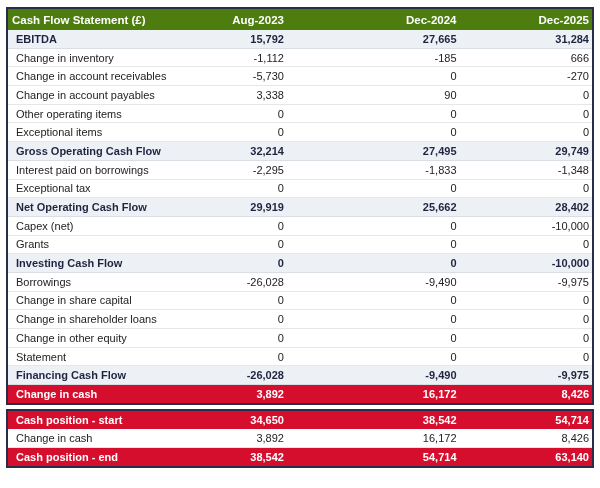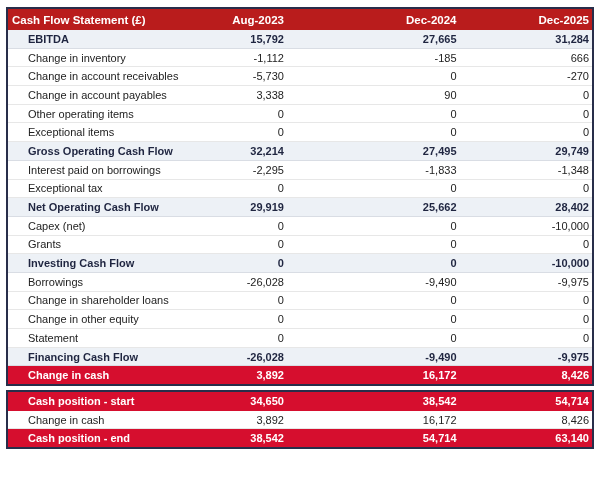--- a/index.html
+++ b/index.html
@@ -23,41 +23,41 @@
     color: #222222;
   }
   table.statement + table.statement {
     margin-top: 4px;
   }
   col.c-label { width: 190px; }
   col.c-y1 { width: 89px; }
   col.c-y2 { width: 172px; }
   col.c-y3 { width: 133px; }
   thead th {
-    background: #b91c1c;
+    background: #4d7c0f;
     color: #ffffff;
     font-weight: bold;
     font-size: 11.5px;
     height: 19px;
     padding: 1px 3px;
     white-space: nowrap;
     overflow: hidden;
     margin-top: 48px;
   }
   th.label, td.label { text-align: left; padding-left: 4px; }
   th.num, td.num { text-align: right; padding-right: 3px; }
   tbody td {
     height: 15.7px;
     padding: 1px 3px;
     line-height: 14px;
     white-space: nowrap;
     overflow: hidden;
     border-bottom: 1px solid #e7e7e7;
   }
-  tbody td.label { padding-left: 20px; }
+  tbody td.label { padding-left: 8px; }
   tr.row-normal td { background: #ffffff; color: #222222; font-weight: normal; }
   tr.row-subtotal td {
     background: #edf1f6;
     color: #1f2540;
     font-weight: bold;
     border-bottom: 1px solid #d9dde4;
   }
   tr.row-red td {
     background: #d60e2e;
     color: #ffffff;
@@ -165,20 +165,26 @@
     <td class="num">0</td>
     <td class="num">-10,000</td>
   </tr>
         <tr class="row-normal">
     <td class="label">Borrowings</td>
     <td class="num">-26,028</td>
     <td class="num">-9,490</td>
     <td class="num">-9,975</td>
   </tr>
         <tr class="row-normal">
+    <td class="label">Change in share capital</td>
+    <td class="num">0</td>
+    <td class="num">0</td>
+    <td class="num">0</td>
+  </tr>
+        <tr class="row-normal">
     <td class="label">Change in shareholder loans</td>
     <td class="num">0</td>
     <td class="num">0</td>
     <td class="num">0</td>
   </tr>
         <tr class="row-normal">
     <td class="label">Change in other equity</td>
     <td class="num">0</td>
     <td class="num">0</td>
     <td class="num">0</td>

